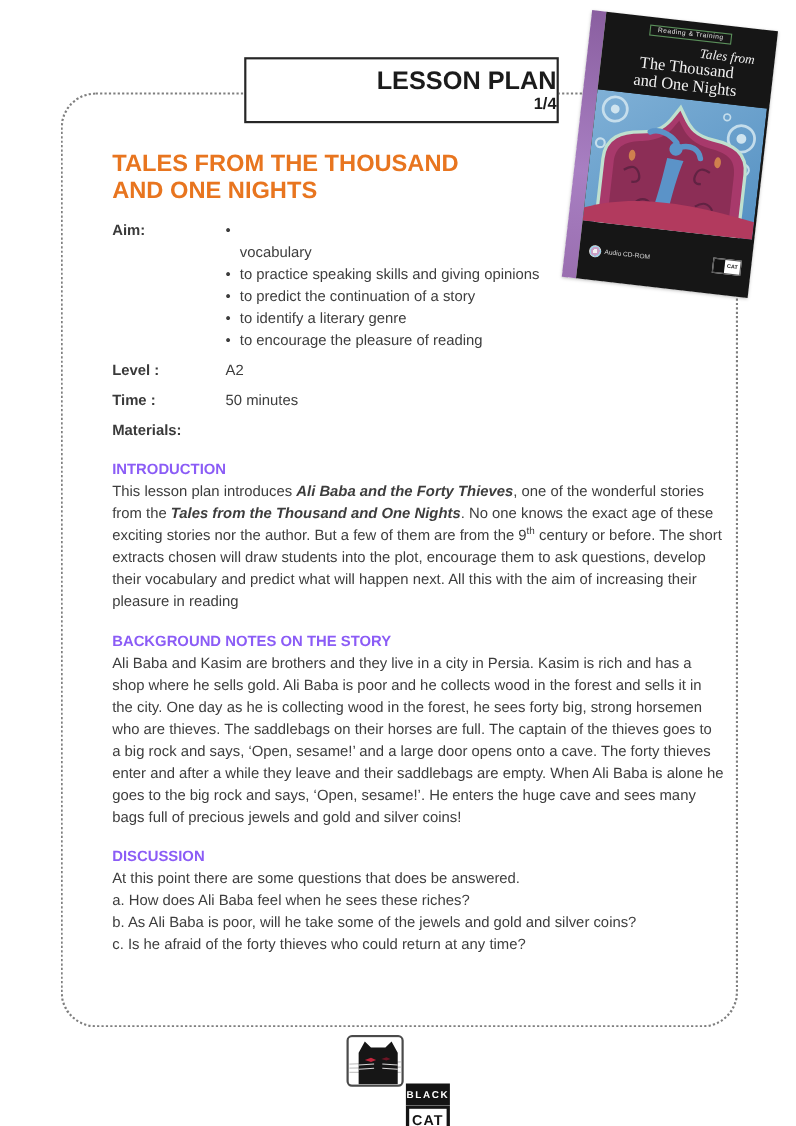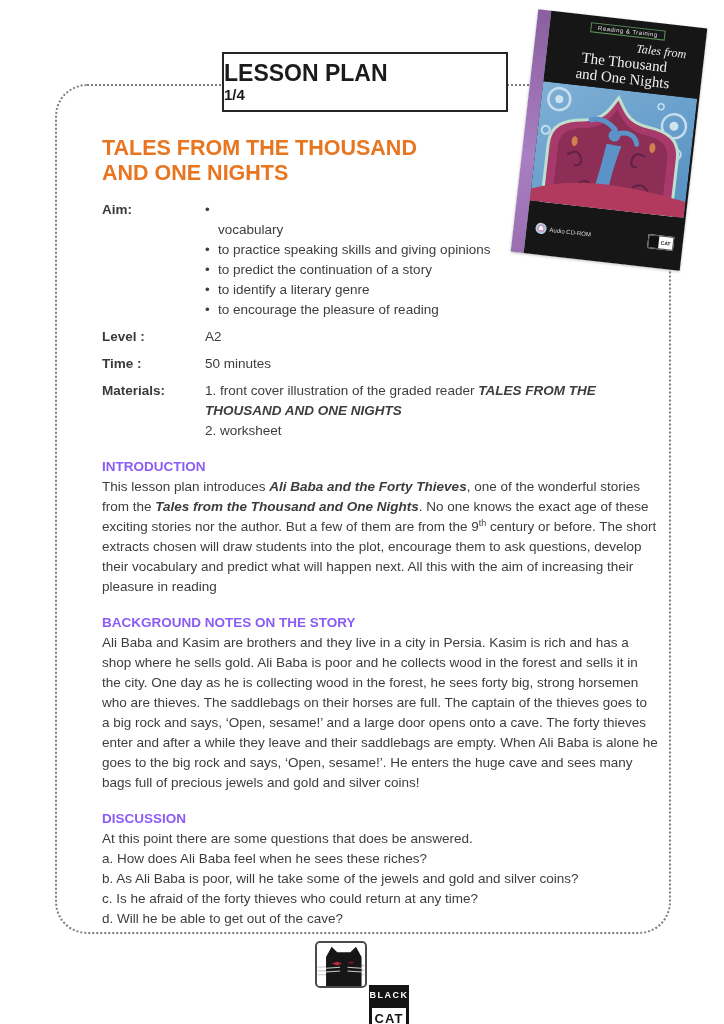--- a/index.html
+++ b/index.html
@@ -8,21 +8,21 @@
     font-family:"Liberation Sans",sans-serif;color:#3d3d3d;overflow:hidden;
   }
   
   .frame{
     position:absolute;left:55px;top:84px;width:612px;height:846px;
     border:2px dotted #7e7e7e;border-radius:32px;z-index:1;
   }
   
   .lp-box{
     position:absolute;left:222px;top:52px;width:282px;height:56px;
-    background:#fff;border:2px solid #262626;z-index:5;text-align:left;
+    background:#fff;border:2px solid #262626;z-index:5;text-align:right;
     display:flex;flex-direction:column;justify-content:center;
   }
   .lp-title{font-size:23px;font-weight:bold;color:#1b1b1b;line-height:26px;}
   .lp-page{font-size:15px;font-weight:bold;color:#1b1b1b;line-height:18px;}
 
   
   .book{
     position:absolute;left:524px;top:18px;width:170px;height:244px;
     transform:rotate(6.5deg);transform-origin:50% 50%;z-index:4;display:flex;
     box-shadow:0 1px 3px rgba(0,0,0,0.25);
@@ -175,44 +175,38 @@
     <div class="meta-value">A2</div>
   </div>
 
   <div class="meta-row">
     <div class="meta-label">Time :</div>
     <div class="meta-value">50 minutes</div>
   </div>
 
   <div class="meta-row">
     <div class="meta-label">Materials:</div>
-    <div class="meta-value">
-      <div><span>1. front cover illustration of the graded reader </span><span class="b i">TALES FROM THE</span></div>
-      <div><span class="b i">THOUSAND AND ONE NIGHTS</span></div>
-      <div><span>2. worksheet</span></div>
-    </div>
   </div>
 
   <div class="section">
     <h2>INTRODUCTION</h2>
     <p><span>This lesson plan introduces </span><span class="b i">Ali Baba and the Forty Thieves</span><span>, one of the wonderful stories from the </span><span class="b i">Tales from the Thousand and One Nights</span><span>. No one knows the exact age of these exciting stories nor the author. But a few of them are from the 9</span><sup>th</sup><span> century or before. The short extracts chosen will draw students into the plot, encourage them to ask questions, develop their vocabulary and predict what will happen next. All this with the aim of increasing their pleasure in reading</span></p>
   </div>
 
   <div class="section">
     <h2>BACKGROUND NOTES ON THE STORY</h2>
     <p>Ali Baba and Kasim are brothers and they live in a city in Persia. Kasim is rich and has a shop where he sells gold. Ali Baba is poor and he collects wood in the forest and sells it in the city. One day as he is collecting wood in the forest, he sees forty big, strong horsemen who are thieves. The saddlebags on their horses are full. The captain of the thieves goes to a big rock and says, ‘Open, sesame!’ and a large door opens onto a cave. The forty thieves enter and after a while they leave and their saddlebags are empty. When Ali Baba is alone he goes to the big rock and says, ‘Open, sesame!’. He enters the huge cave and sees many bags full of precious jewels and gold and silver coins!</p>
   </div>
 
   <div class="section">
     <h2>DISCUSSION</h2>
     <div class="line">At this point there are some questions that does be answered.</div>
     <div class="line">a. How does Ali Baba feel when he sees these riches?</div>
     <div class="line">b. As Ali Baba is poor, will he take some of the jewels and gold and silver coins?</div>
     <div class="line">c. Is he afraid of the forty thieves who could return at any time?</div>
-    <div class="line">d. Will he be able to get out of the cave?</div>
   </div>
 </div>
 
 <div class="footer-logo">
   <div class="cat-panel">
     <svg width="48" height="43" viewBox="0 0 50 46">
       <rect width="50" height="46" fill="#ffffff"></rect>
       <g stroke="#c8c8c8" stroke-width="1.2">
         <line x1="0" y1="26" x2="50" y2="24"></line>
         <line x1="0" y1="30" x2="50" y2="29"></line>

